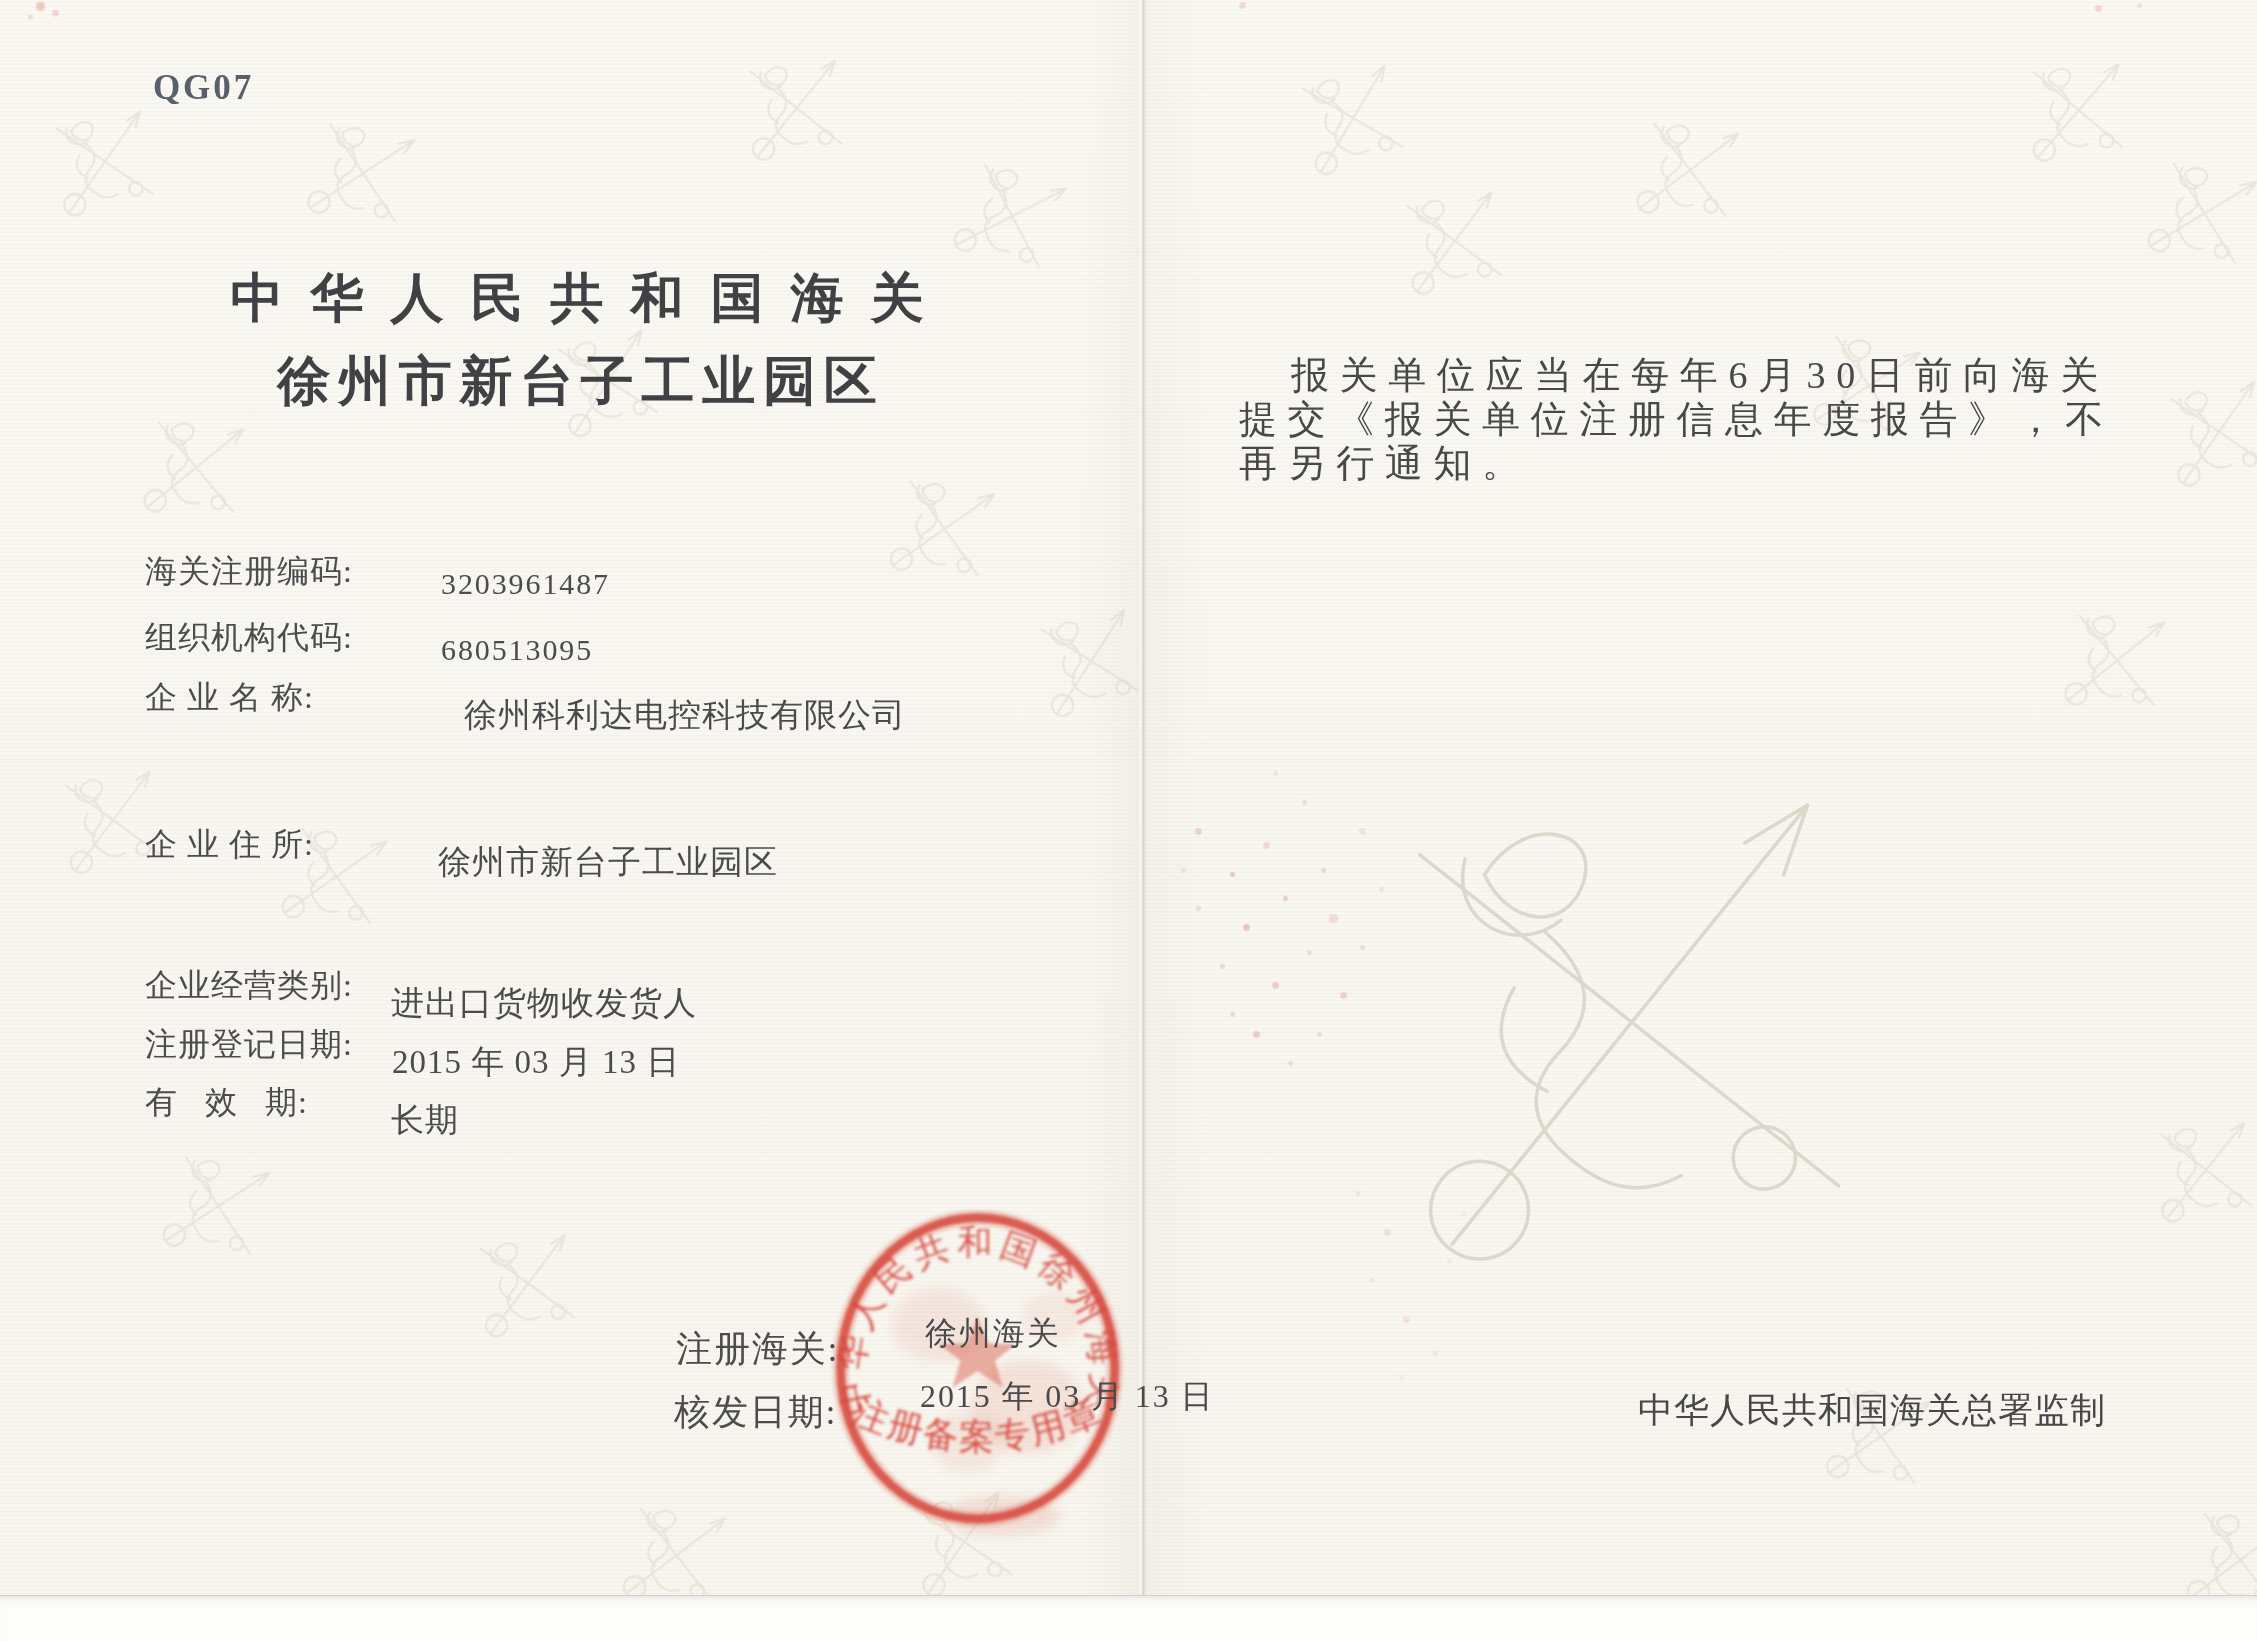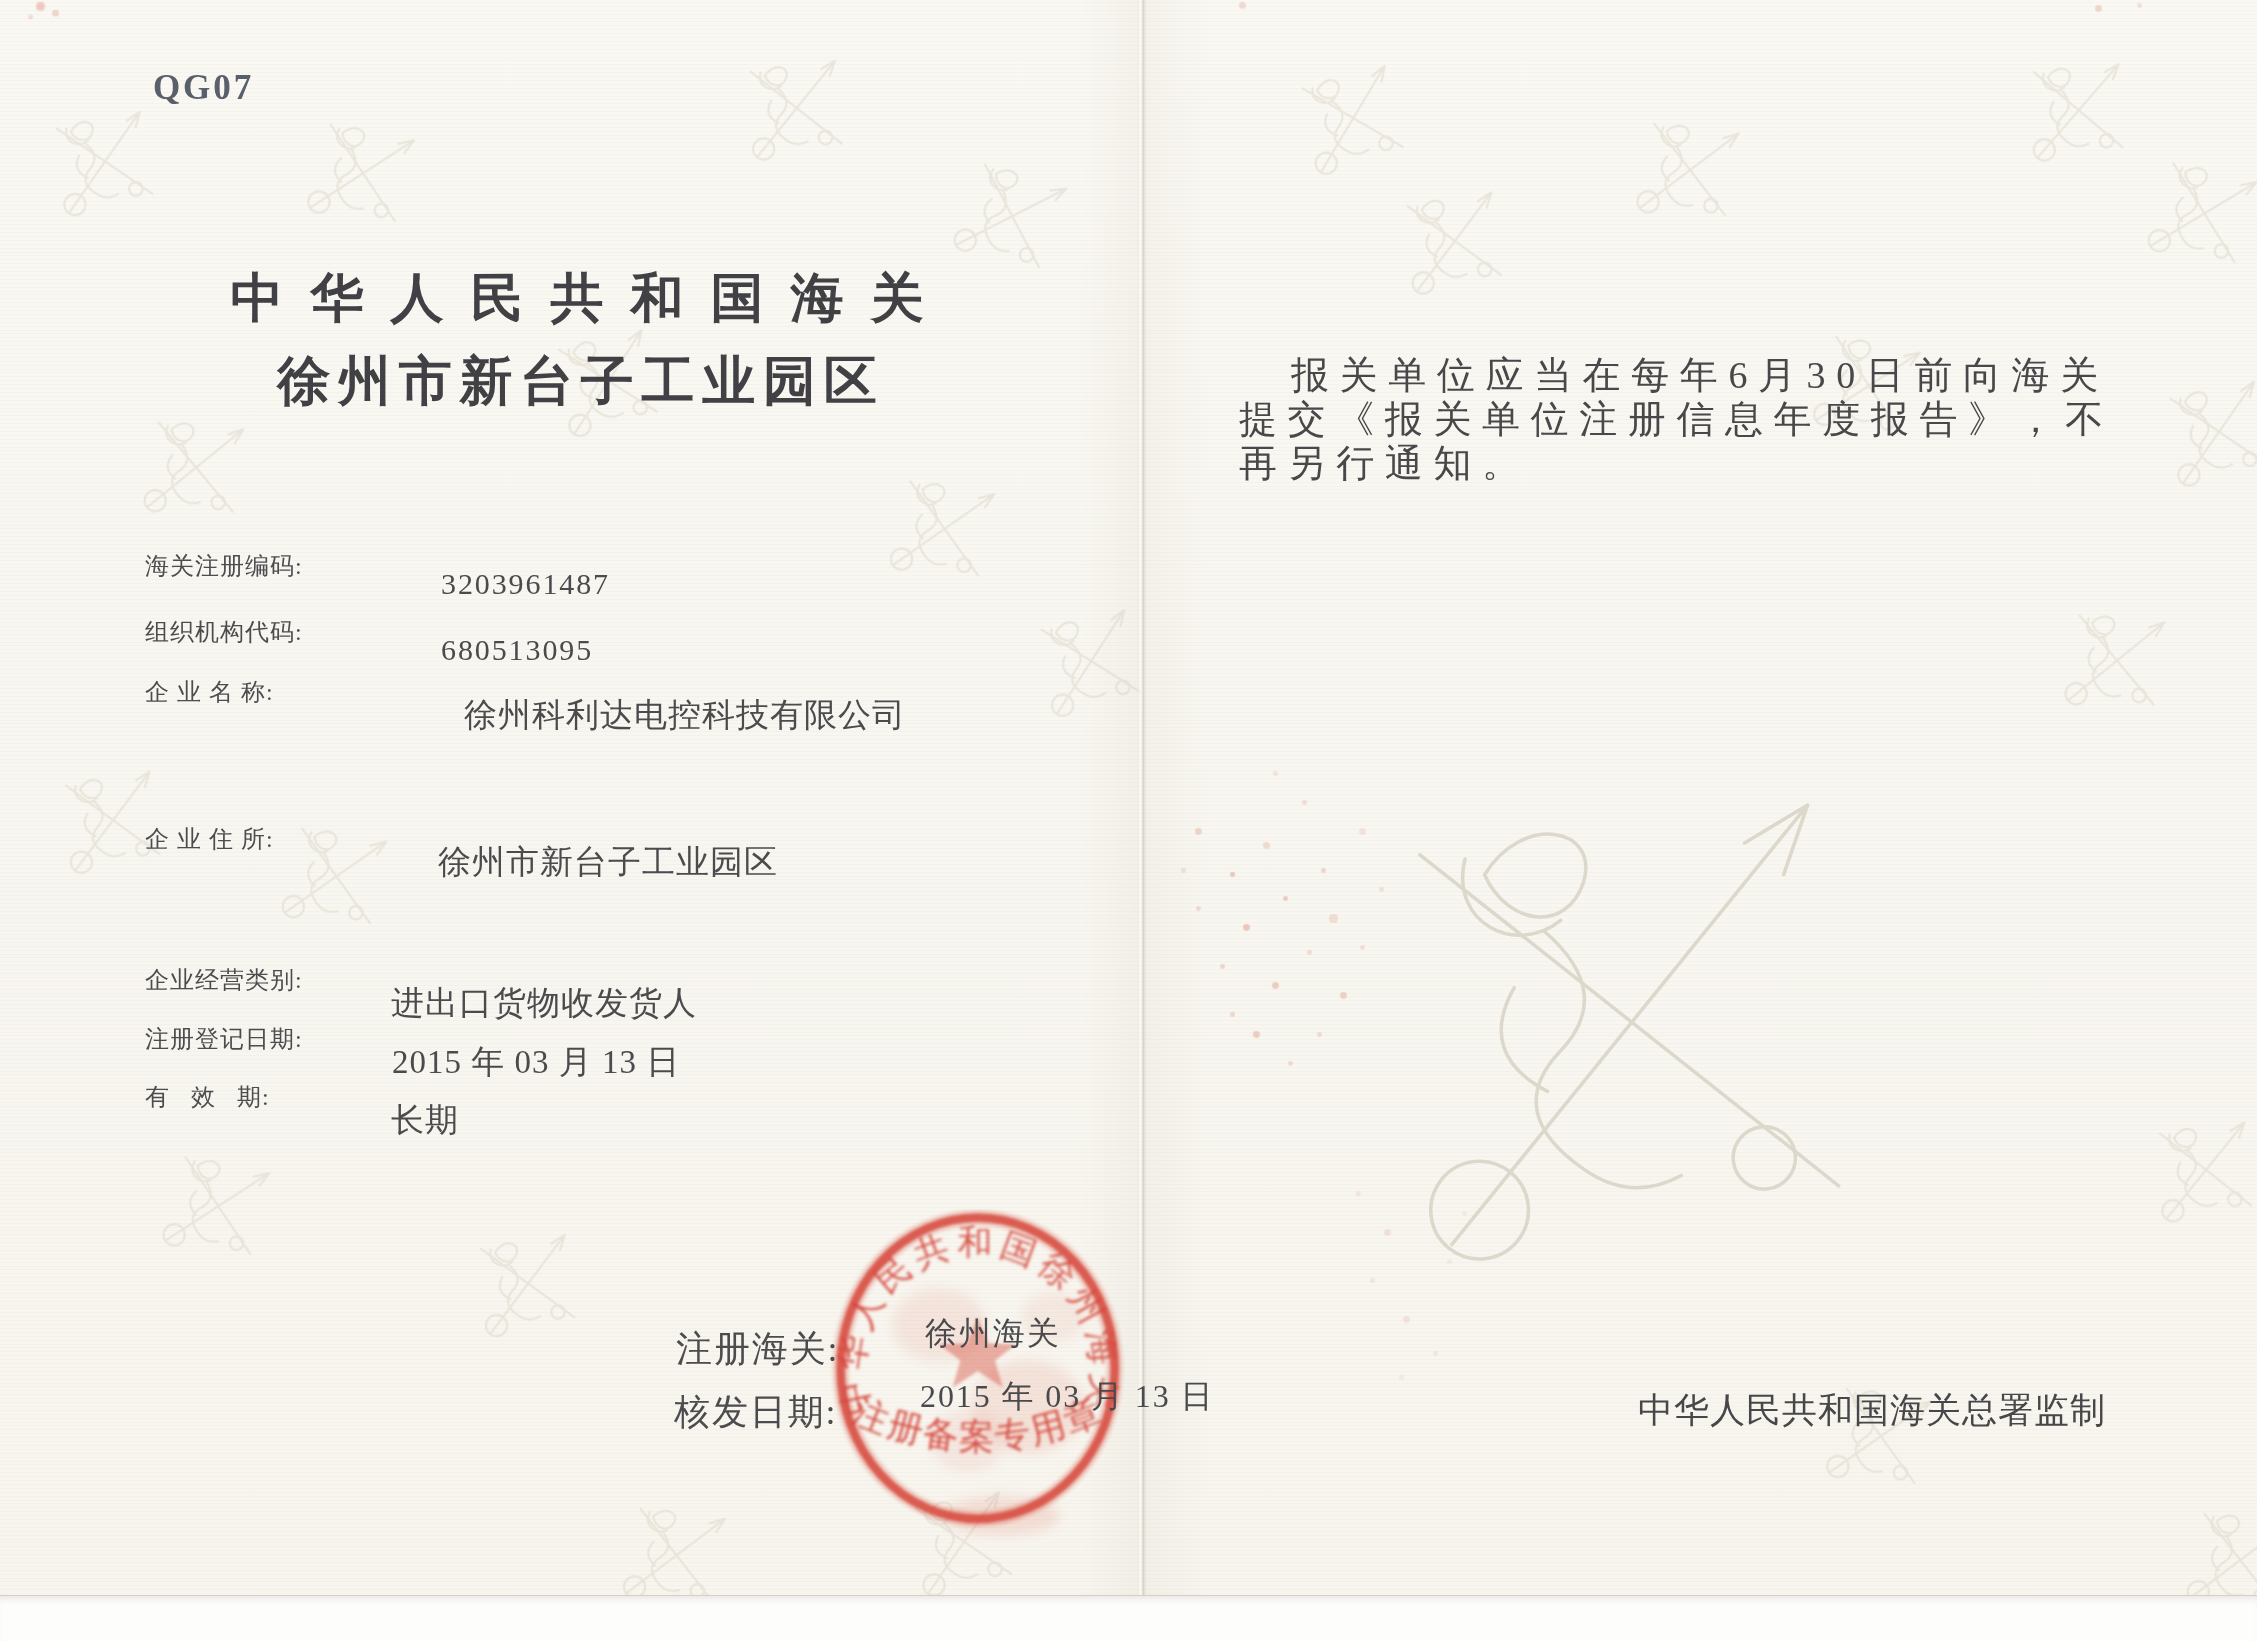--- a/index.html
+++ b/index.html
@@ -24,21 +24,21 @@
   svg.emboss{position:absolute;left:0;top:0;z-index:0;}
   
   .qg{position:absolute;left:153px;top:68px;font-size:35px;font-weight:bold;
       letter-spacing:2.9px;color:#59606b;}
   
   .title-block{position:absolute;left:92px;top:263px;width:970px;text-align:center;color:#404045;}
   .t1{font-size:53px;font-weight:600;letter-spacing:27px;margin-right:-27px;white-space:nowrap;}
   .t2{font-size:53px;font-weight:600;letter-spacing:7.7px;margin-right:-7.7px;margin-top:10.6px;white-space:nowrap;}
   
   .frow{position:absolute;left:145px;height:42px;white-space:pre;}
-  .flabel{position:absolute;left:0;top:0;font-size:24px;letter-spacing:1px;color:#4c4c4f;white-space:pre;}
+  .flabel{position:absolute;left:0;top:0;font-size:32px;letter-spacing:1px;color:#4c4c4f;white-space:pre;}
   .fvalue{position:absolute;top:-15.4px;font-size:33px;letter-spacing:1px;color:#4b4b4e;white-space:pre;margin-top:32px;}
   .num{font-size:30px;letter-spacing:1.9px;}
   
   .rrow{position:absolute;z-index:3;white-space:pre;}
   .rlabel{position:absolute;left:0;top:0;font-size:36px;letter-spacing:1.9px;color:#4c4c4f;}
   .rvalue{position:absolute;top:-13.5px;font-size:32px;letter-spacing:1.9px;color:#4a4a4d;}
   
   .notice-title{position:absolute;left:1442px;top:259px;font-size:50px;font-weight:600;
       letter-spacing:31px;color:#4a4a4c;white-space:nowrap;}
   .notice{position:absolute;left:1239px;top:353px;color:#48484b;}

